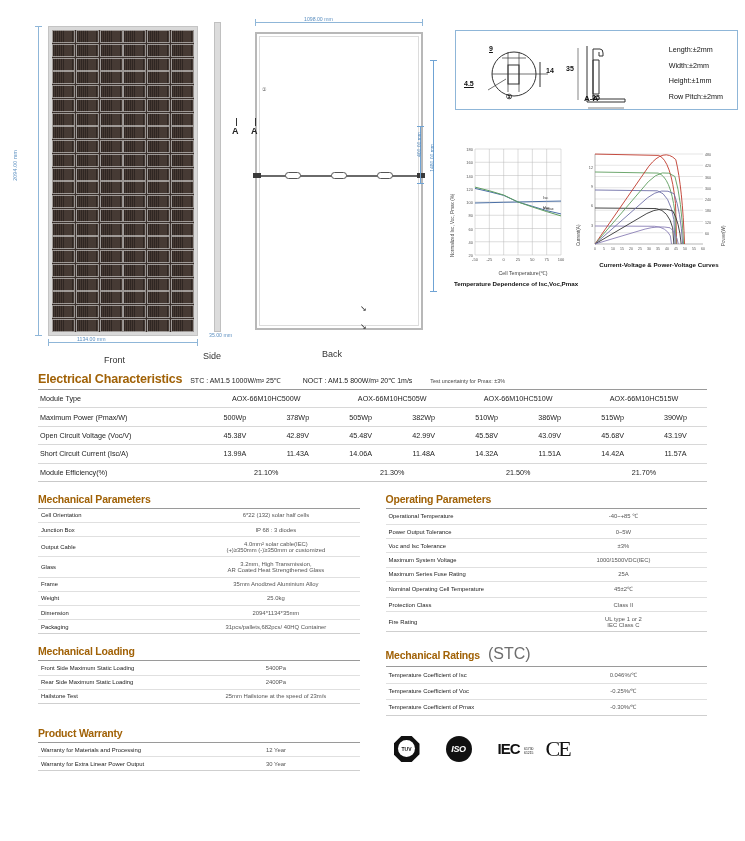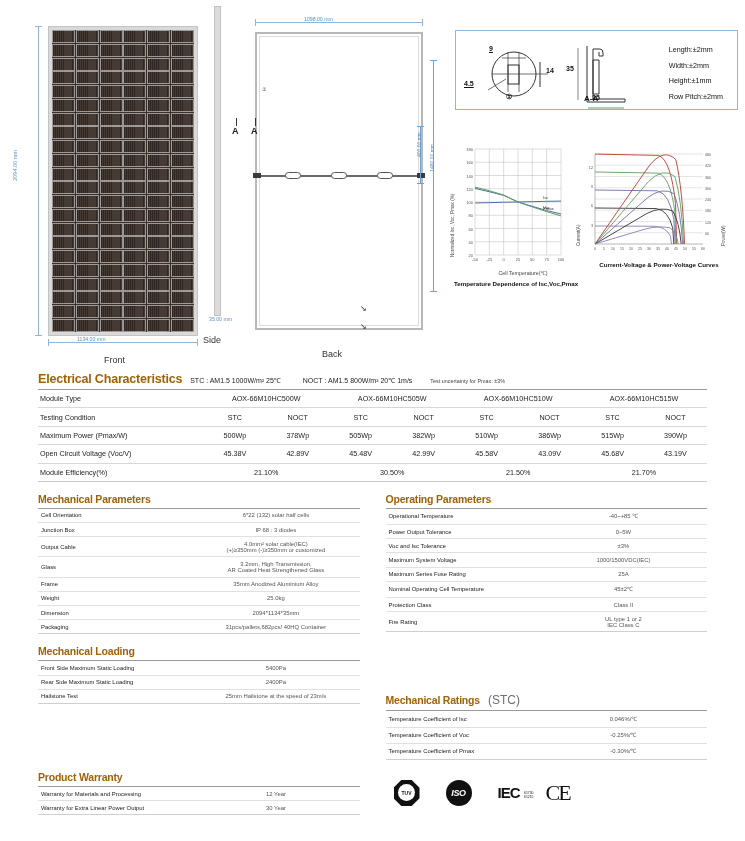--- a/index.html
+++ b/index.html
@@ -50,21 +50,21 @@
     content:""; position:absolute; top:-3px; width:1px; height:7px; background:#8fb6d8;
   }
   .dim-h-bottom::before { left: 0; } .dim-h-bottom::after { right: 0; }
   .dim-h-label {
     position: absolute; left: 55px; top: 316px; font-size: 5.2px; color: #5b8fc0;
     background: #fff; padding: 0 2px;
   }
   .view-cap { position: absolute; font-size: 9px; color: #333; }
 
   
-  .side-wrap { position: absolute; left: 205px; top: 0; width: 50px; height: 330px; }
+  .side-wrap { position: absolute; left: 205px; top: 16px; width: 50px; height: 330px; }
   .panel-side {
     position: absolute; left: 9px; top: 6px; width: 7px; height: 310px;
     background: #dcdcdc; border: 1px solid #c0c0c0;
   }
   .side-dim-label { position: absolute; left: 4px; top: 316px; font-size: 5.2px; color: #5b8fc0; white-space: nowrap; }
 
   
   .back-wrap { position: absolute; left: 240px; top: 14px; width: 200px; height: 330px; }
   .dim-h-top { position: absolute; left: 15px; top: 8px; width: 168px; height: 1px; background: #8fb6d8; }
   .dim-h-top::before, .dim-h-top::after { content:""; position:absolute; top:-3px; width:1px; height:7px; background:#8fb6d8; }
@@ -482,31 +482,20 @@
   <table class="ec-table">
     <tbody id="ec-body">
         <tr>
           <td class="lab">Module Type</td>
           <td colspan="2">AOX-66M10HC500W</td>
           <td colspan="2">AOX-66M10HC505W</td>
           <td colspan="2">AOX-66M10HC510W</td>
           <td colspan="2">AOX-66M10HC515W</td>
         </tr>
         <tr>
-          <td class="lab">Testing Condition</td>
-          <td>STC</td>
-          <td>NOCT</td>
-          <td>STC</td>
-          <td>NOCT</td>
-          <td>STC</td>
-          <td>NOCT</td>
-          <td>STC</td>
-          <td>NOCT</td>
-        </tr>
-        <tr>
           <td class="lab">Maximum Power (Pmax/W)</td>
           <td>500Wp</td>
           <td>378Wp</td>
           <td>505Wp</td>
           <td>382Wp</td>
           <td>510Wp</td>
           <td>386Wp</td>
           <td>515Wp</td>
           <td>390Wp</td>
         </tr>
@@ -515,23 +504,34 @@
           <td>45.38V</td>
           <td>42.89V</td>
           <td>45.48V</td>
           <td>42.99V</td>
           <td>45.58V</td>
           <td>43.09V</td>
           <td>45.68V</td>
           <td>43.19V</td>
         </tr>
         <tr>
+          <td class="lab">Short Circuit Current (Isc/A)</td>
+          <td>13.99A</td>
+          <td>11.43A</td>
+          <td>14.06A</td>
+          <td>11.48A</td>
+          <td>14.32A</td>
+          <td>11.51A</td>
+          <td>14.42A</td>
+          <td>11.57A</td>
+        </tr>
+        <tr>
           <td class="lab">Module Efficiency(%)</td>
           <td colspan="2">21.10%</td>
-          <td colspan="2">30.50%</td>
+          <td colspan="2">21.30%</td>
           <td colspan="2">21.50%</td>
           <td colspan="2">21.70%</td>
         </tr>
       </tbody>
   </table>
 
   <div class="two-col blk">
     <div class="col">
       <div class="sec-head">
           <span class="sec-title sm">Mechanical Parameters</span>
@@ -634,21 +634,21 @@
             <tr>
               <td class="lab">Hailstone Test</td>
               <td class="val">25mm Hailstone at the speed of 23m/s</td>
             </tr>
           </tbody>
         </table>
     </div>
     <div class="col">
       <div class="sec-head">
         <span class="sec-title sm">Mechanical Ratings</span>
-        <span class="sec-sub grey" style="font-size:12px;margin-top:48px;">(STC)</span>
+        <span class="sec-sub grey" style="font-size:16px;">(STC)</span>
       </div>
       <table class="mini">
           <tbody id="temp-body">
             <tr>
               <td class="lab">Temperature Coefficient of  Isc</td>
               <td class="val">0.046%/℃</td>
             </tr>
             <tr>
               <td class="lab">Temperature Coefficient of  Voc</td>
               <td class="val">-0.25%/℃</td>

